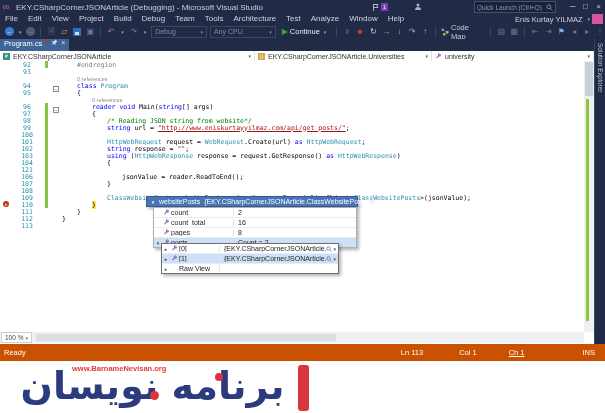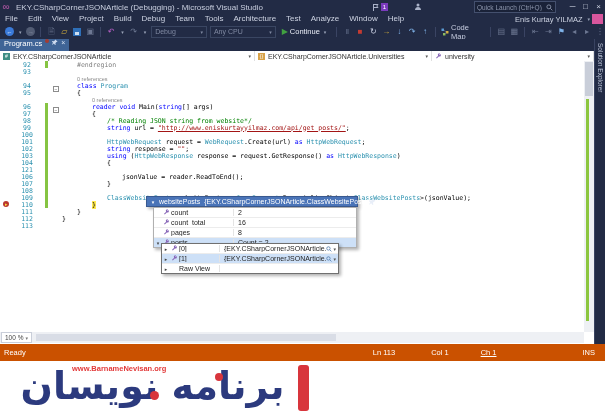--- a/index.html
+++ b/index.html
@@ -107,21 +107,21 @@
   .tval{flex:1;padding-left:4px;color:#1e1e1e;overflow:hidden;}
   .lens-btn{display:inline-flex;align-items:center;gap:1px;margin-right:2px;flex:none;}
   .rootname{margin-right:4px;}
   .pin-btn{margin-left:auto;display:inline-flex;}
 
   
   .statusbar{position:absolute;top:344px;left:0;right:0;height:17px;background:#CA5100;
              display:flex;align-items:center;color:#fff;font-size:7.5px;padding:0 4px;box-sizing:border-box;}
   .sb-right{margin-left:auto;display:flex;}
   .sb-right span{display:inline-block;}
-  .sb-ln{margin-right:36px;} .sb-col{margin-right:32px;} .sb-ch{margin-right:86px;text-decoration:underline;} .sb-ins{margin-right:6px;}
+  .sb-ln{margin-right:36px;} .sb-col{margin-right:32px;} .sb-ch{margin-right:58px;text-decoration:underline;} .sb-ins{margin-right:6px;}
 
   
   .watermark{position:absolute;top:361px;left:0;width:605px;height:52px;background:#fff;overflow:hidden;}
   .wm-url{position:absolute;left:72px;top:3px;color:#e23a3a;font-size:7.5px;font-weight:bold;z-index:2;}
   .wm-text{position:absolute;left:-20px;top:0;width:345px;height:52px;line-height:50px;text-align:center;
            direction:rtl;font-family:"DejaVu Sans",sans-serif;font-weight:bold;font-size:38px;
            color:#2c3a7e;letter-spacing:-2px;}
   .wm-bar{position:absolute;left:298px;top:4px;width:11px;height:46px;background:#d8353c;border-radius:3px;}
   .wm-dot1{position:absolute;left:150px;top:30px;width:9px;height:9px;border-radius:50%;background:#d8353c;}
   .wm-dot2{position:absolute;left:215px;top:12px;width:8px;height:8px;border-radius:50%;background:#d8353c;}

